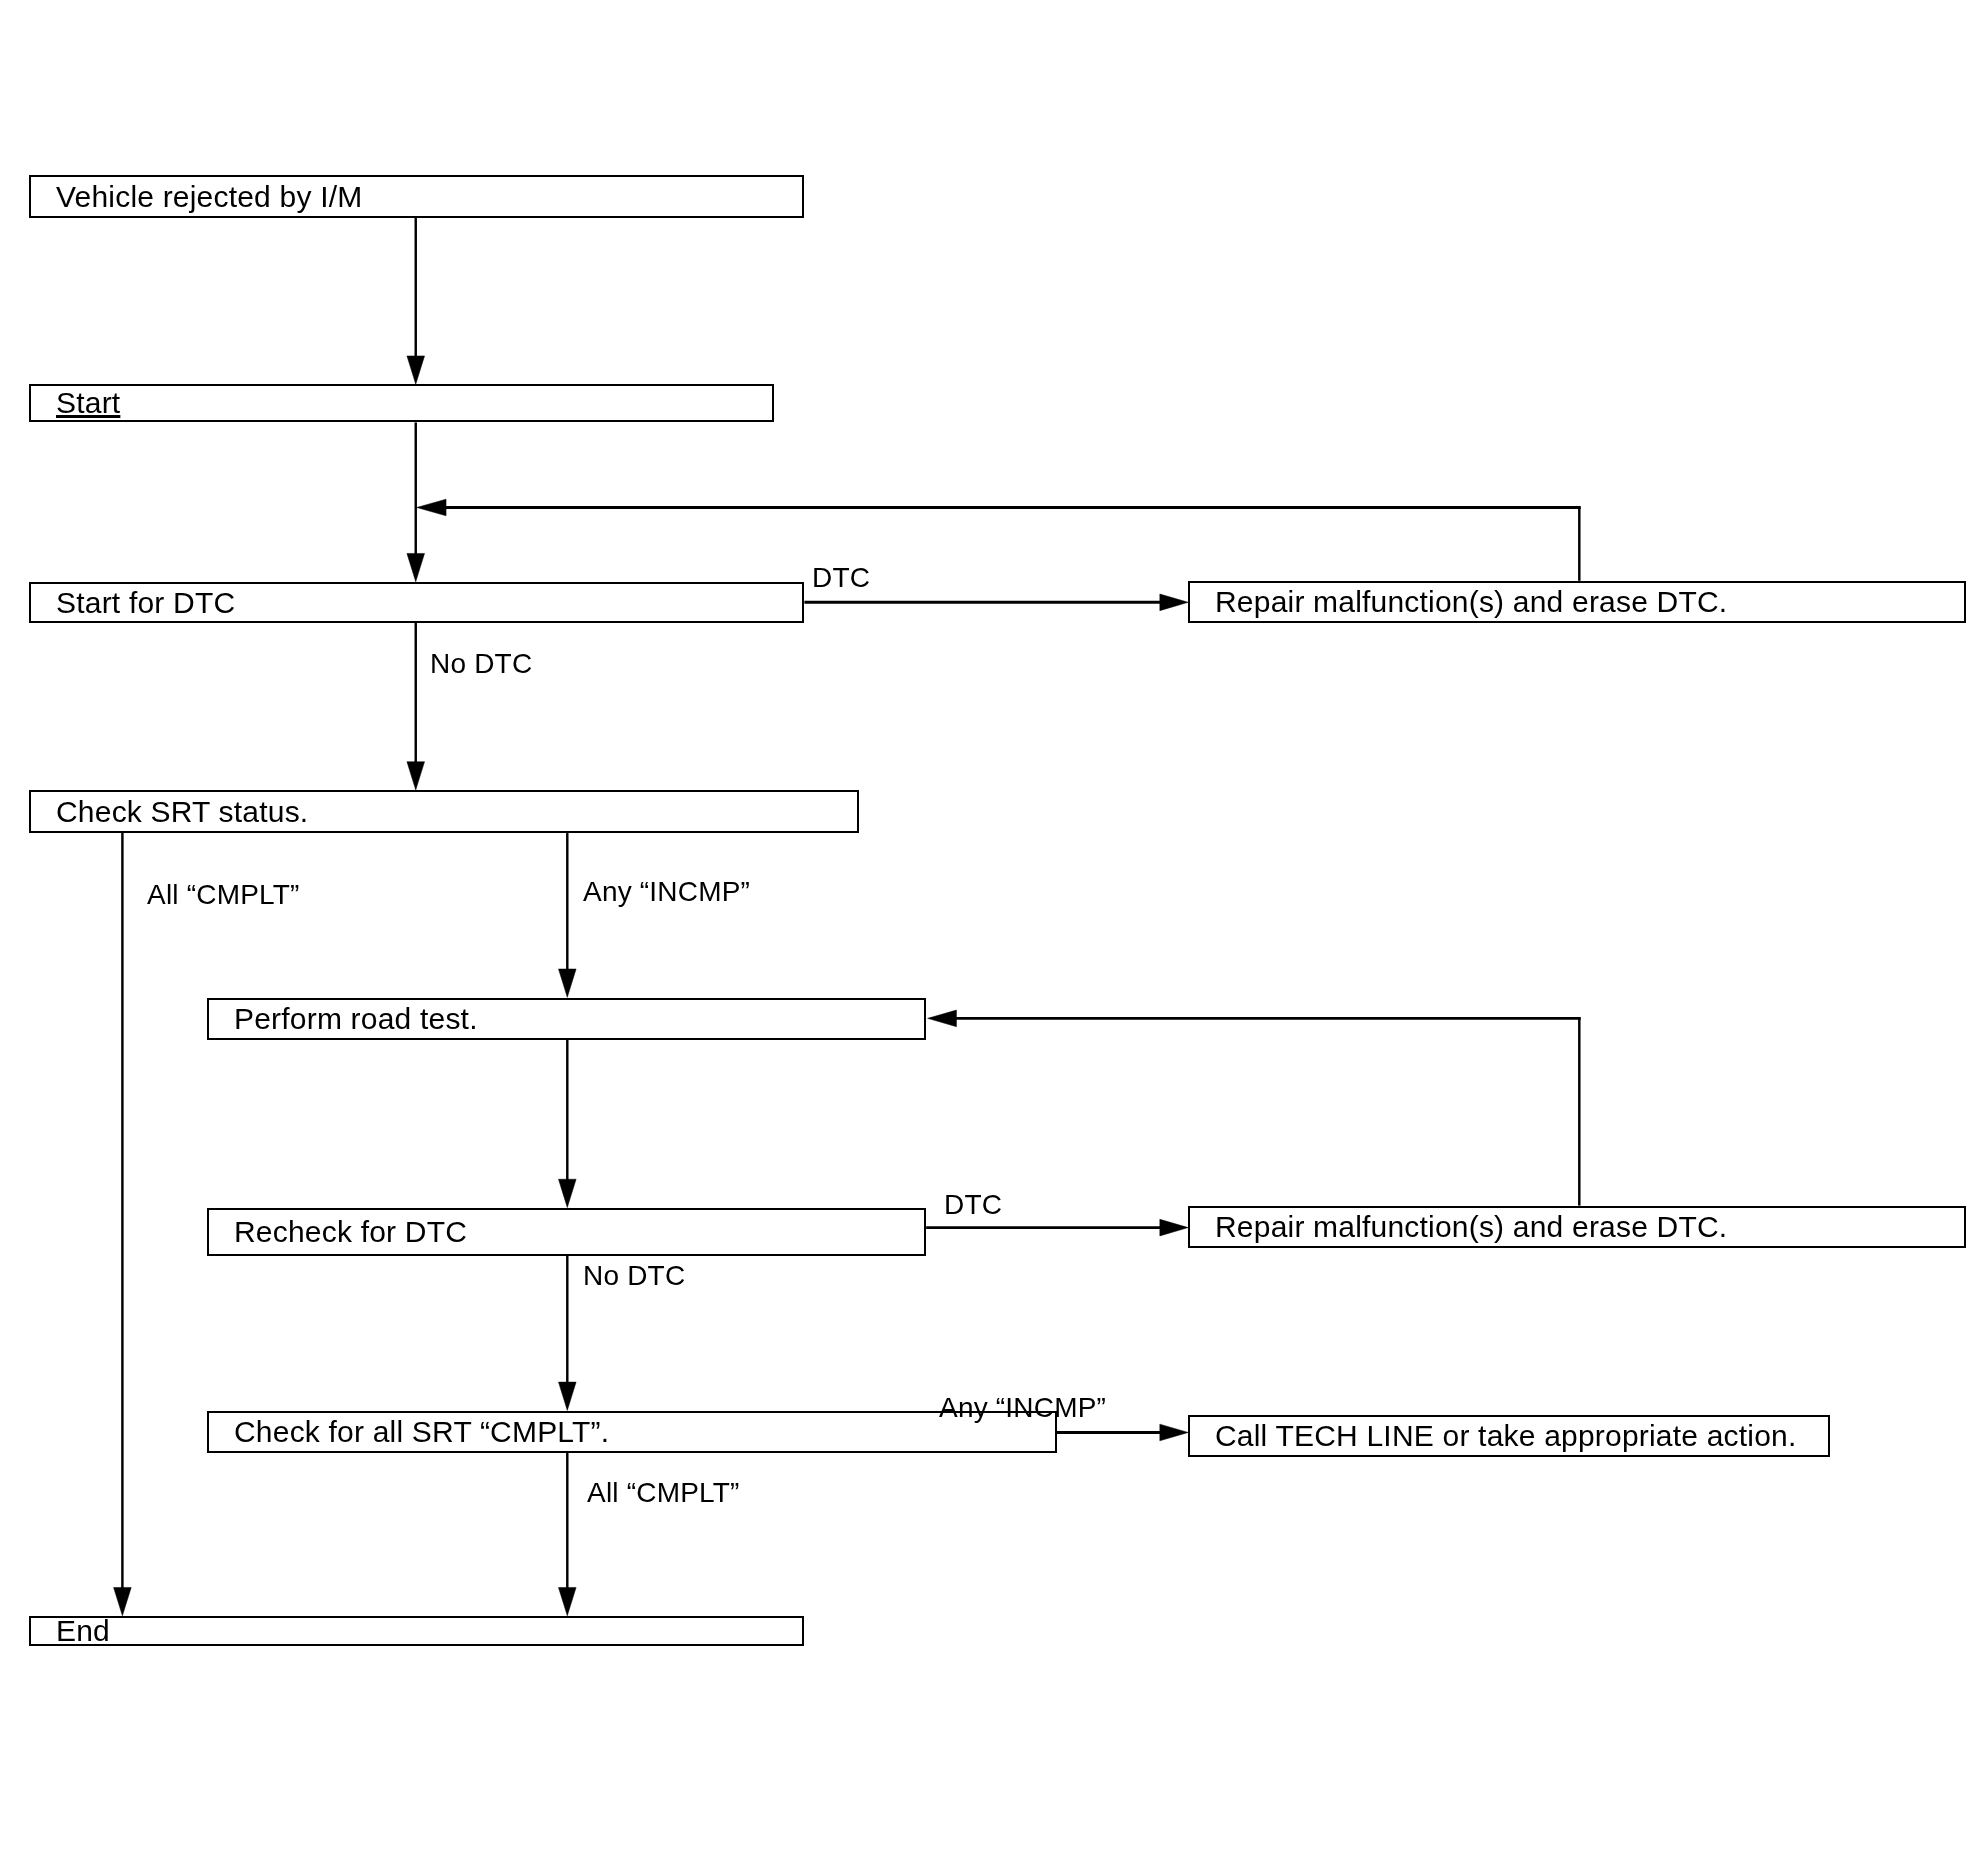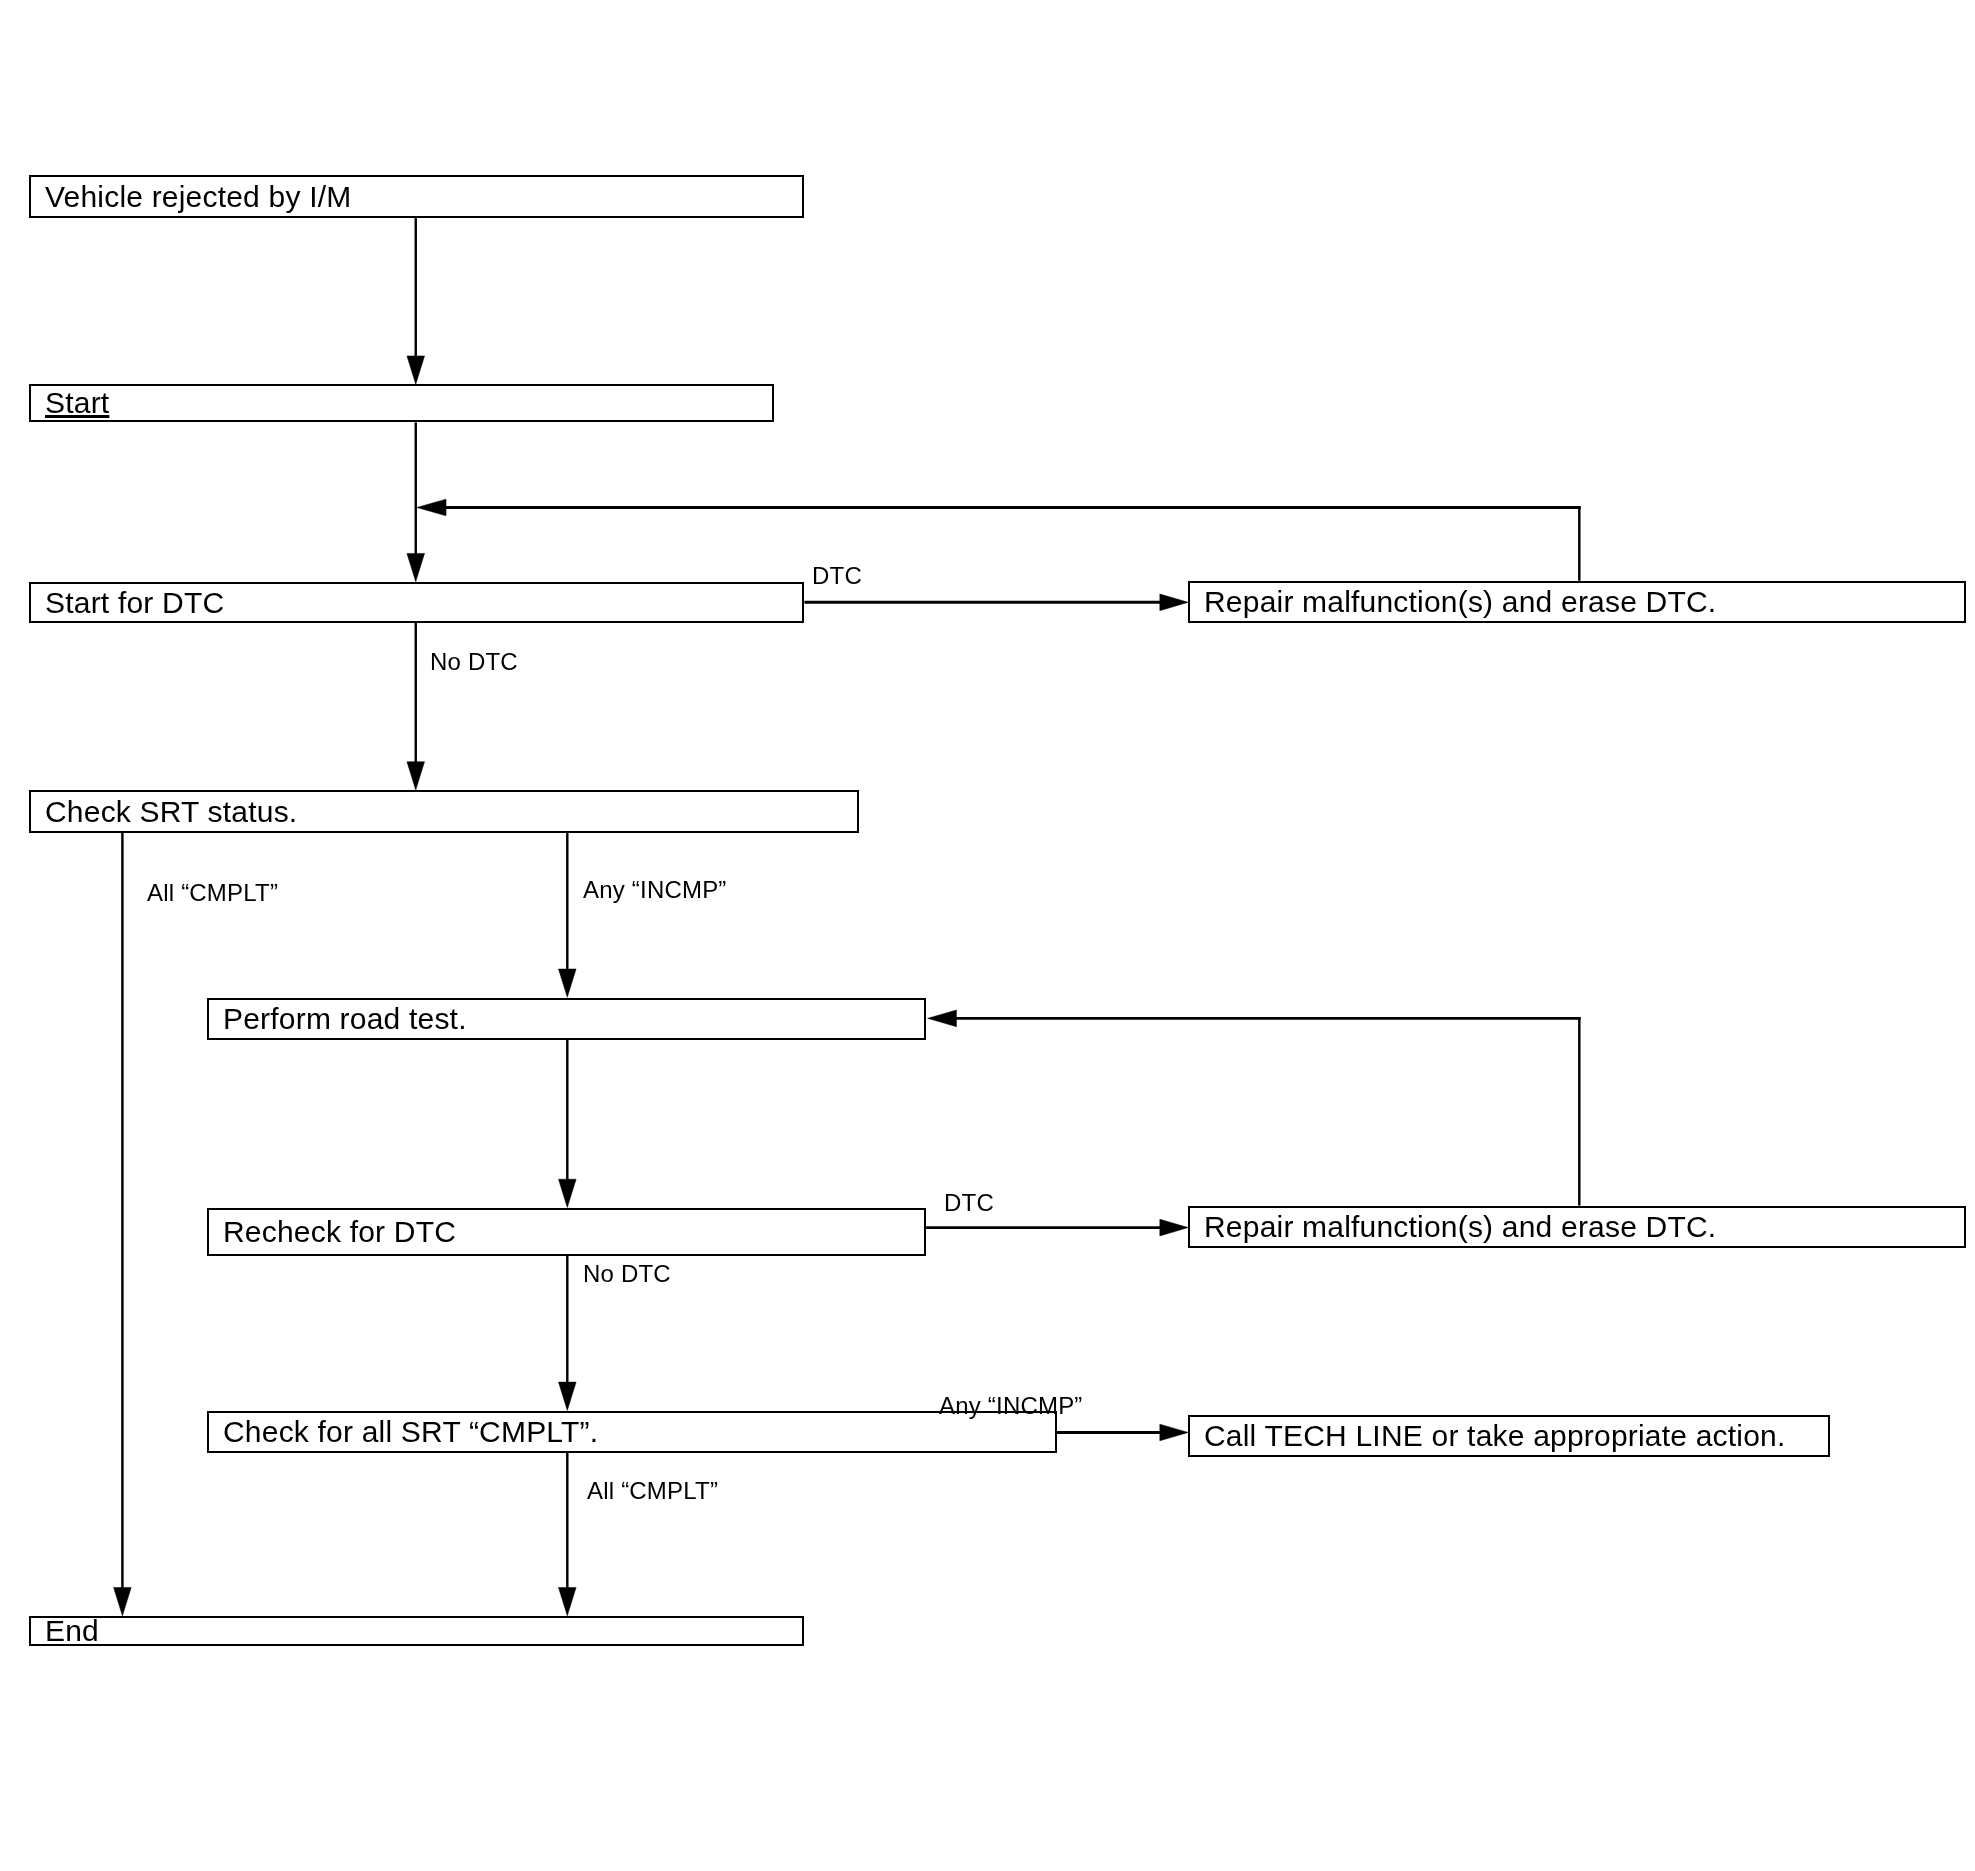--- a/index.html
+++ b/index.html
@@ -22,28 +22,28 @@
     width: 1975px;
     height: 1871px;
   }
   .node {
     position: absolute;
     box-sizing: border-box;
     border: 2.9px solid #000000;
     background: #ffffff;
     display: flex;
     align-items: center;
-    padding-left: 14px;
+    padding-left: 25px;
     font-size: 30px;
     letter-spacing: 0.2px;
     white-space: nowrap;
   }
   .edge-label {
     position: absolute;
-    font-size: 24px;
+    font-size: 28px;
     letter-spacing: 0.2px;
     white-space: nowrap;
     background: transparent;
   }
   line, polygon {
     stroke: #000000;
   }
   polygon {
     fill: #000000;
   }

